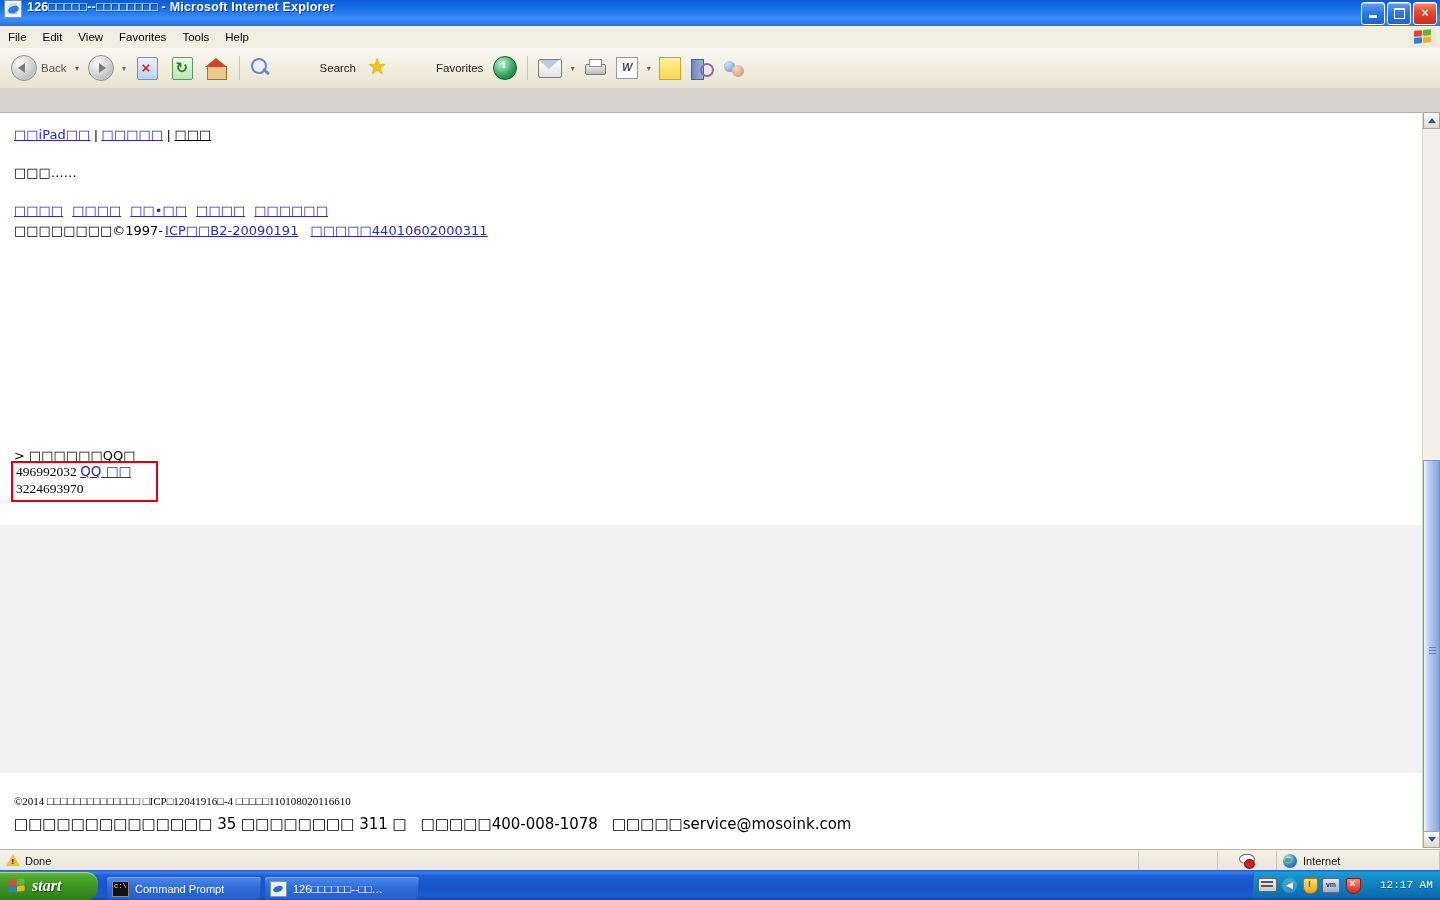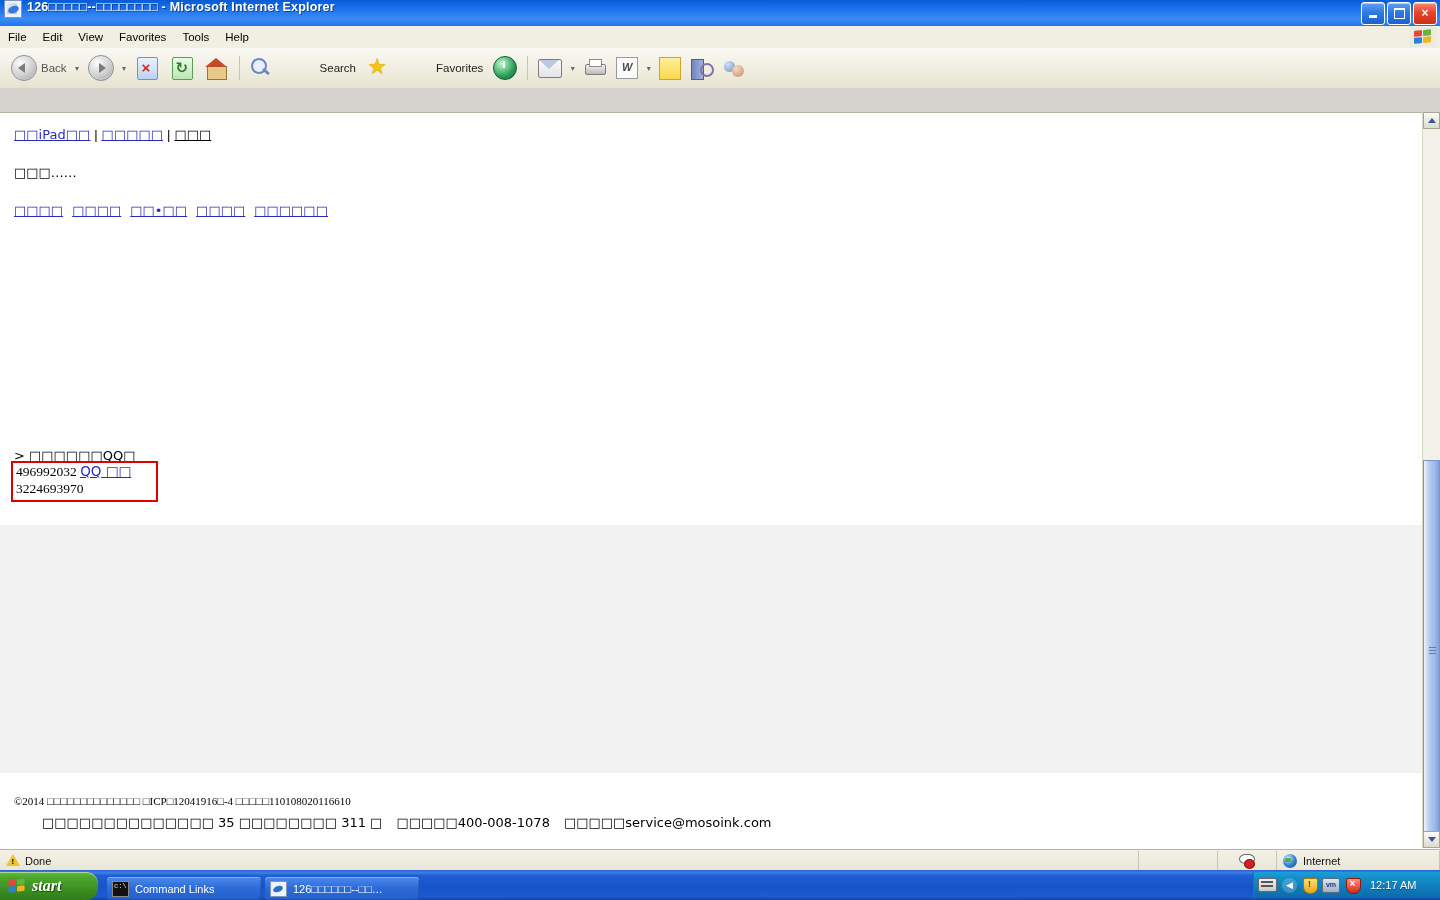--- a/index.html
+++ b/index.html
@@ -179,21 +179,21 @@
   }
   .qqbox .l1{position:absolute;left:3px;top:0px;font-size:13.5px;white-space:nowrap;}
   .qqbox .l2{position:absolute;left:3px;top:18px;font-size:13.5px;white-space:nowrap;}
 
   
   .greyband{
     position:absolute;left:0;top:412px;width:1423px;height:248px;background:#f2f2f2;
   }
 
   .foot1{position:absolute;left:14px;top:682px;font-size:11px;color:#000;white-space:nowrap;}
-  .foot2{position:absolute;left:14px;top:702px;font-size:13px;color:#000;white-space:nowrap;margin-left:28px;}
+  .foot2{position:absolute;left:14px;top:702px;font-size:15px;color:#000;white-space:nowrap;}
   .foot2 .sp{display:inline-block;width:14px;}
 
   
   .vscroll{
     position:absolute;right:0;top:112px;width:17px;height:736px;background:#f1f0e9;
     border-left:1px solid #d9d6c8;
   }
   .sb-btn{
     width:17px;height:17px;background:linear-gradient(to bottom,#fbfbf7,#dedbcb);
     border:1px solid #a9a593;box-sizing:border-box;display:flex;align-items:center;justify-content:center;
@@ -272,21 +272,21 @@
   .tray .chev{width:15px;height:15px;border-radius:50%;background:rgba(255,255,255,.2);color:#fff;font-size:9px;
     display:flex;align-items:center;justify-content:center;}
   .tray .shield{width:15px;height:15px;position:relative;}
   .tray .shield:before{content:"";position:absolute;left:1px;top:0;width:13px;height:14px;border-radius:2px 2px 7px 7px;}
   .shield.yellow:before{background:linear-gradient(to bottom,#ffdf6e,#e8a61a);border:1px solid #a9760b;}
   .shield.yellow:after{content:"!";position:absolute;left:6px;top:1px;color:#6b4a05;font-size:9px;font-weight:bold;}
   .shield.red:before{background:linear-gradient(to bottom,#ff8c7d,#d02a19);border:1px solid #8d1a0d;}
   .shield.red:after{content:"\00D7";position:absolute;left:4.5px;top:0px;color:#fff;font-size:10px;font-weight:bold;}
   .tray .vm{width:16px;height:13px;background:linear-gradient(to bottom,#dfe6ef,#9fb0c6);border:1px solid #5d6b80;border-radius:2px;
     color:#1d3a66;font-size:7px;font-weight:bold;text-align:center;line-height:12px;}
-  .tray .clock{color:#fff;font-size:11px;margin-left:5px;text-shadow:0 1px 0 rgba(0,0,0,.35);white-space:nowrap;}
+  .tray .clock{color:#fff;font-size:11px;margin-left:15px;text-shadow:0 1px 0 rgba(0,0,0,.35);white-space:nowrap;font-family:Liberation Mono, monospace;}
 </style>
 </head>
 <body>
 
 <div class="app">
 
   <div class="titlebar">
     <span class="title-ico"></span>
     <span class="title-text">126□□□□□--□□□□□□□□ - Microsoft Internet Explorer</span>
     <div class="win-btns">
@@ -380,20 +380,23 @@
       <div class="toplinks">
         <a href="#" class="tofu">□□iPad□□</a><span class="sep">|</span><a href="#" class="tofu">□□□□□</a><span class="sep">|</span><span class="plain tofu">□□□</span>
       </div>
 
       <div class="ellip tofu">□□□……</div>
 
       <div class="footlinks">
         <a href="#" class="tofu">□□□□</a><a href="#" class="tofu">□□□□</a><a href="#" class="tofu">□□•□□</a><a href="#" class="tofu">□□□□</a><a href="#" class="tofu">□□□□□□</a>
       </div>
 
+      <div class="copyline serifish">
+        <span class="tofu">□□□□□□□□©1997-</span><a href="#" class="tofu">ICP□□B2-20090191</a><span class="gap"></span><a href="#" class="tofu">□□□□□44010602000311</a>
+      </div>
 
       <div class="qqhdr tofu">&gt; □□□□□□QQ□</div>
       <div class="qqbox">
         <div class="l1 serifish">
           <span>496992032</span>
           <a href="#" class="tofu">QQ □□</a>
         </div>
         <div class="l2 serifish">
           <span>3224693970</span>
         </div>
@@ -459,21 +462,21 @@
           <i></i>
           <i></i>
           <i></i>
           <i></i>
         </span>
       <span class="stxt">start</span>
     </div>
     <div class="tasks">
       <div class="task">
         <span class="tico cmd"></span>
-        <span class="ttxt">Command Links</span>
+        <span class="ttxt">Command Prompt</span>
       </div>
       <div class="task">
         <span class="tico ie"></span>
         <span class="ttxt">126□□□□□□--□□…</span>
       </div>
     </div>
     <div class="tray">
       <span class="kbd"></span>
       <span class="chev">◀</span>
       <span class="shield yellow"></span>

